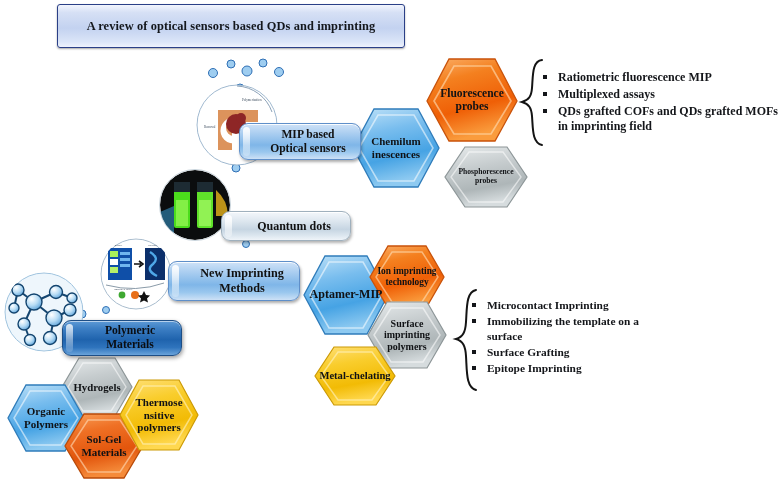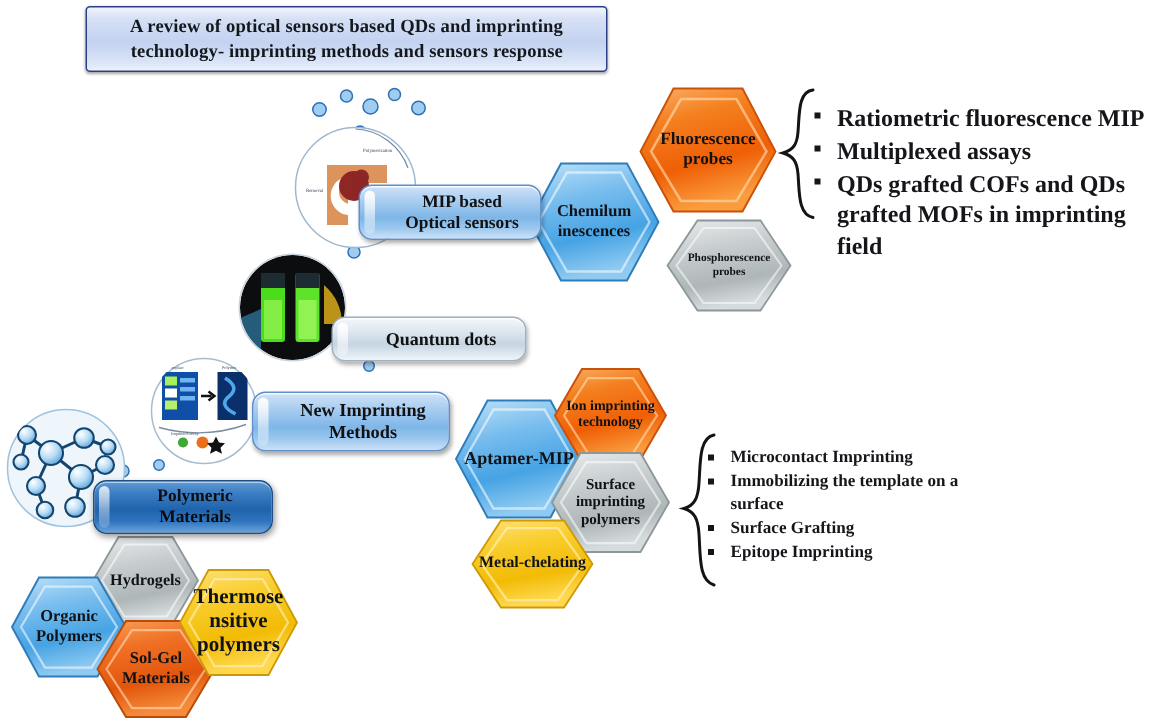--- a/index.html
+++ b/index.html
@@ -83,21 +83,20 @@
   .dots{position:absolute;z-index:3;}
 </style>
 </head>
 <body>
 
 <div id="stage">
 
   <div class="title-box">
     <div class="t">
       <span>A review of optical sensors based QDs and imprinting</span><br>
-      <span>technology-  imprinting methods and sensors response</span>
     </div>
   </div>
 
   <svg class="dots" style="left:195px;top:55px;" width="105" height="60">
     <g fill="#9ecdf0" stroke="#2f6fb5" stroke-width="1">
       <circle cx="18" cy="18" r="4.5"></circle>
         <circle cx="36" cy="9" r="4"></circle>
       <circle cx="52" cy="16" r="5"></circle>
         <circle cx="68" cy="8" r="4"></circle>
       <circle cx="84" cy="17" r="4.5"></circle>
@@ -172,21 +171,21 @@
       <polygon points="21,2 63,2 83,32 63,62 21,62 1,32" fill="url(#ggr1)" stroke="#8d9698" stroke-width="1.2"></polygon>
       <polygon points="25,7 59,7 77,32 59,57 25,57 7,32" fill="none" stroke="#ffffff" stroke-width="1.4" opacity="0.55"></polygon>
     </svg>
     <div class="hlbl" style="font-size:7.6px;">Phosphorescence probes</div>
   </div>
 
   <svg class="brace" style="left:512px;top:58px;" width="34" height="90">
     <path d="M30 2 C20 3 21 18 20 30 C19.4 38 17 42 10 44 C17 46 19.4 50 20 58 C21 70 20 85 30 87" fill="none" stroke="#141414" stroke-width="2" stroke-linecap="round"></path>
   </svg>
 
-  <div class="bullets" style="left:541px;top:70px;width:238px;font-size:16px;">
+  <div class="bullets" style="left:541px;top:70px;width:238px;font-size:12px;">
     <ul>
       <li>Ratiometric fluorescence MIP</li>
       <li>Multiplexed assays</li>
       <li>QDs grafted COFs and QDs grafted MOFs in imprinting field</li>
     </ul>
   </div>
 
   <div class="ill" style="left:159px;top:169px;width:70px;height:70px;border:1px solid #c9d4dc;">
     <svg width="70" height="70" viewBox="0 0 70 70">
       <circle cx="35" cy="35" r="35" fill="#0b0d0e"></circle>
@@ -244,21 +243,21 @@
         <circle cx="46" cy="52" r="4"></circle>
       <circle cx="30" cy="48" r="3.5"></circle>
         <circle cx="86" cy="42" r="3.5"></circle>
     </g>
   </svg>
 
   <div class="cap blue" style="left:168px;top:261px;width:132px;height:40px;font-size:12.2px;">
     <span class="lbl">New Imprinting Methods</span>
   </div>
 
-  <div class="hex" style="left:303px;top:265px;width:86px;height:82px;">
+  <div class="hex" style="left:303px;top:254px;width:86px;height:82px;">
     <svg width="86" height="82" viewBox="0 0 86 82">
       <polygon points="22,2 64,2 85,41 64,80 22,80 1,41" fill="url(#gblue1)" stroke="#2f7cba" stroke-width="1.3"></polygon>
       <polygon points="26,8 60,8 79,41 60,74 26,74 7,41" fill="none" stroke="#ffffff" stroke-width="1.6" opacity="0.55"></polygon>
     </svg>
     <div class="hlbl" style="font-size:12px;">Aptamer-MIP</div>
   </div>
 
   <div class="hex" style="left:369px;top:244px;width:76px;height:66px;">
     <svg width="76" height="66" viewBox="0 0 76 66">
       <polygon points="19,2 57,2 75,33 57,64 19,64 1,33" fill="url(#gor1)" stroke="#c9520a" stroke-width="1.3"></polygon>
@@ -374,16 +373,16 @@
       <polygon points="24,8 56,8 73,34 56,60 24,60 7,34" fill="none" stroke="#ffddbb" stroke-width="1.5" opacity="0.6"></polygon>
     </svg>
     <div class="hlbl" style="font-size:11px;">Sol-Gel Materials</div>
   </div>
 
   <div class="hex" style="left:119px;top:378px;width:80px;height:74px;">
     <svg width="80" height="74" viewBox="0 0 80 74">
       <polygon points="20,2 60,2 79,37 60,72 20,72 1,37" fill="url(#gyl1)" stroke="#cc9a05" stroke-width="1.2"></polygon>
       <polygon points="24,8 56,8 73,37 56,66 24,66 7,37" fill="none" stroke="#fff3c4" stroke-width="1.5" opacity="0.6"></polygon>
     </svg>
-    <div class="hlbl" style="font-size:14px;">Thermose nsitive polymers</div>
+    <div class="hlbl" style="font-size:11px;">Thermose nsitive polymers</div>
   </div>
 
 </div>
 
 </body></html>

